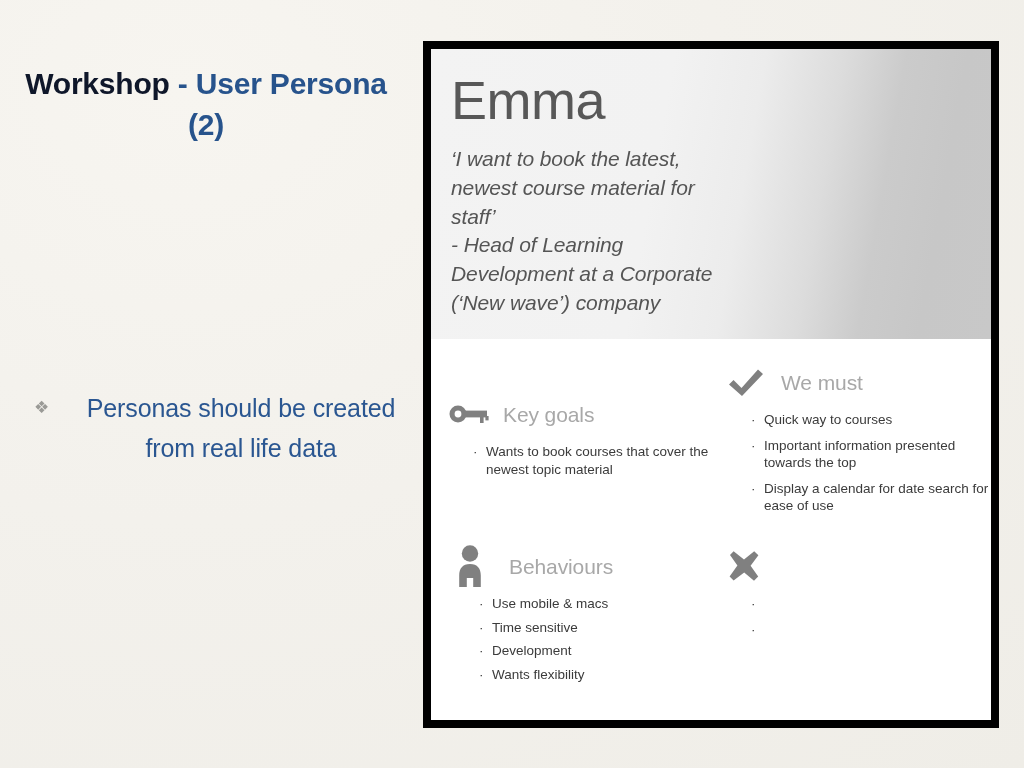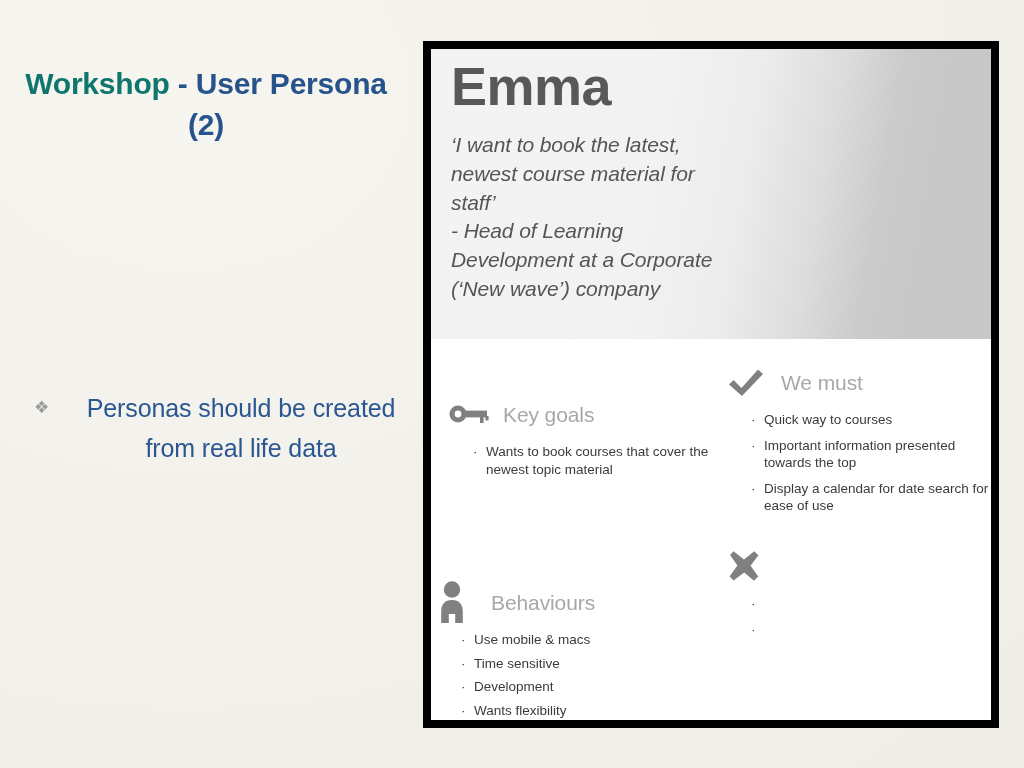--- a/index.html
+++ b/index.html
@@ -41,21 +41,21 @@
     position: absolute;
     left: 16px;
     top: 63px;
     width: 380px;
     text-align: center;
     font-size: 30px;
     line-height: 41px;
     color: #27538c;
     letter-spacing: -0.2px;
   }
-  #page-title .bold { font-weight: bold; color: #0f766e; }
+  #page-title .bold { font-weight: bold; color: #0f172a; }
 
   #left-bullet-list {
     position: absolute;
     left: 26px;
     top: 388px;
     width: 390px;
   }
 
   .left-bullet {
     display: flex;
@@ -104,24 +104,24 @@
         #dcdcdc 68%,
         #cbcbcb 78%,
         #c7c7c7 88%,
         #c8c8c8 100%);
     padding: 4px 18px 0 20px;
   }
 
   #persona-name {
     font-size: 54px;
     line-height: 62px;
-    font-weight: bold;
+    font-weight: normal;
     color: #585858;
     letter-spacing: -0.5px;
-    margin-top: 2px;
+    margin-top: 16px;
   }
 
   #persona-quote {
     margin-top: 14px;
     font-size: 21px;
     line-height: 28.8px;
     font-style: italic;
     color: #555555;
     letter-spacing: -0.1px;
     width: 280px;
@@ -133,21 +133,21 @@
     height: 381px;
     padding: 0;
   }
 
   .quad {
     position: absolute;
     width: 282px;
   }
   #quad-key-goals   { left: 18px;  top: 26px; margin-top: 32px; }
   #quad-we-must     { left: 296px; top: 26px; }
-  #quad-behaviours  { left: 6px;  top: 210px; margin-top: 36px; }
+  #quad-behaviours  { left: 24px;  top: 210px; }
   #quad-we-must-never { left: 296px; top: 210px; }
 
   .quad-head {
     display: flex;
     align-items: center;
     height: 34px;
     gap: 14px;
   }
 
   .quad-icon {

